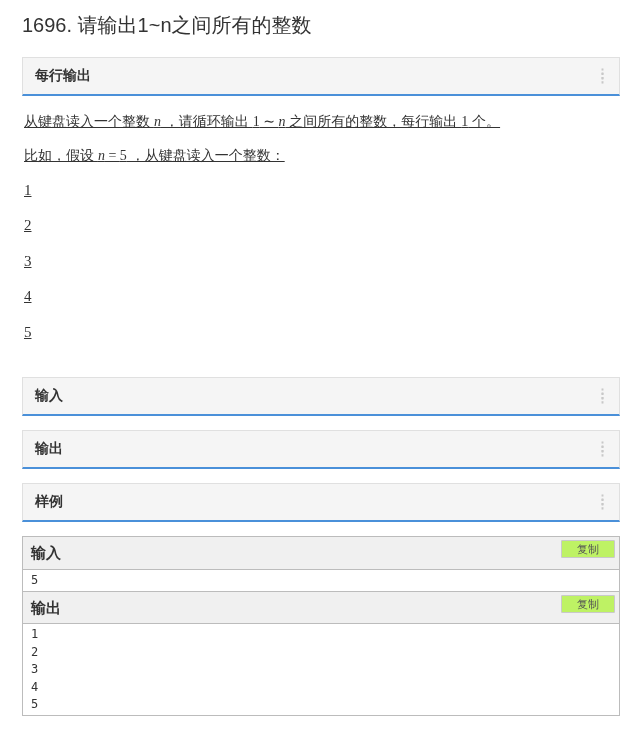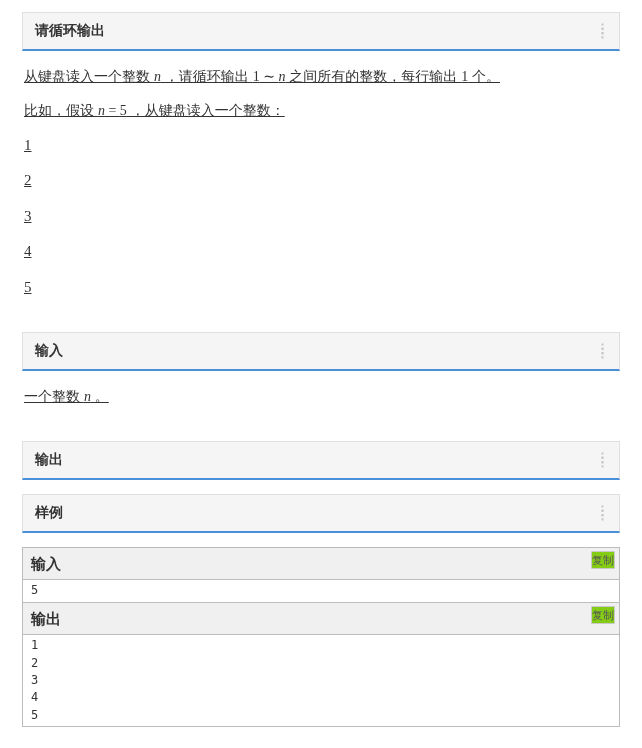--- a/index.html
+++ b/index.html
@@ -80,23 +80,23 @@
     font-size: 15px;
     position: relative;
   }
   .sample-head + .sample-pre + .sample-head { border-top: 1px solid #bcbcbc; }
   .copy-btn {
     position: absolute;
     right: 4px;
     top: 3px;
     font-size: 11px;
     font-weight: 400;
-    background: #84cc16;
+    background: #bef264;
     border: 1px solid #c9c9c9;
-    padding: 0 0;
+    padding: 0 15px;
     line-height: 16px;
     color: #555;
     cursor: pointer;
     border-radius: 1px;
   }
   .sample-pre {
     margin: 0;
     padding: 2px 8px;
     font-family: Consolas, Menlo, monospace;
     font-size: 12px;
@@ -104,24 +104,25 @@
     white-space: pre;
     background: #fff;
     color: #333;
   }
 </style>
 </head>
 <body>
 
 <div class="page">
 
+  <h1 class="problem-title">1696. 请输出1~n之间所有的整数</h1>
 
   <div class="panel">
     <div class="panel-heading">
-      <span>请循环输出</span>
+      <span>每行输出</span>
       <span class="drag-icon">
           <span>⋮</span>
           <span>⋮</span>
         </span>
     </div>
     <div class="panel-body">
       <p>
         <span>从键盘读入一个整数 </span><span class="mathvar">n</span><span> ，请循环输出 </span><span class="mathnum">1</span><span class="mathnum"> ∼ </span><span class="mathvar">n</span><span> 之间所有的整数，每行输出 </span><span class="mathnum">1</span><span> 个。</span>
       </p>
       <p>
@@ -135,25 +136,20 @@
     </div>
   </div>
 
   <div class="panel">
     <div class="panel-heading">
       <span>输入</span>
       <span class="drag-icon">
           <span>⋮</span>
           <span>⋮</span>
         </span>
-    </div>
-    <div class="panel-body">
-      <p>
-        <span>一个整数 </span><span class="mathvar">n</span><span> 。</span>
-      </p>
     </div>
   </div>
 
   <div class="panel">
     <div class="panel-heading">
       <span>输出</span>
       <span class="drag-icon">
           <span>⋮</span>
           <span>⋮</span>
         </span>

